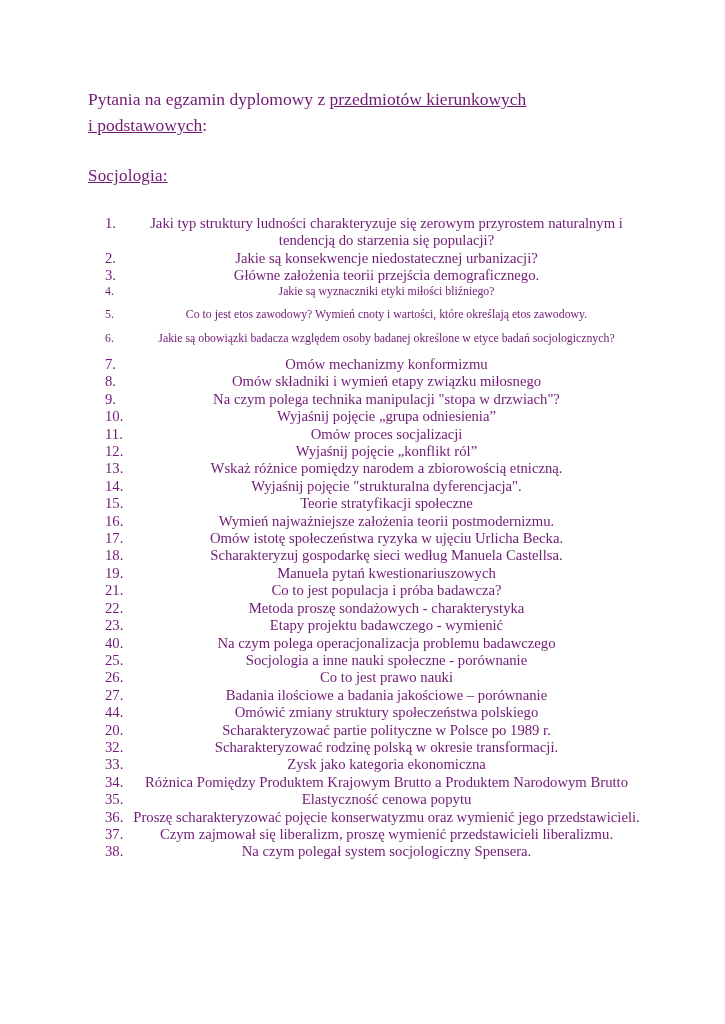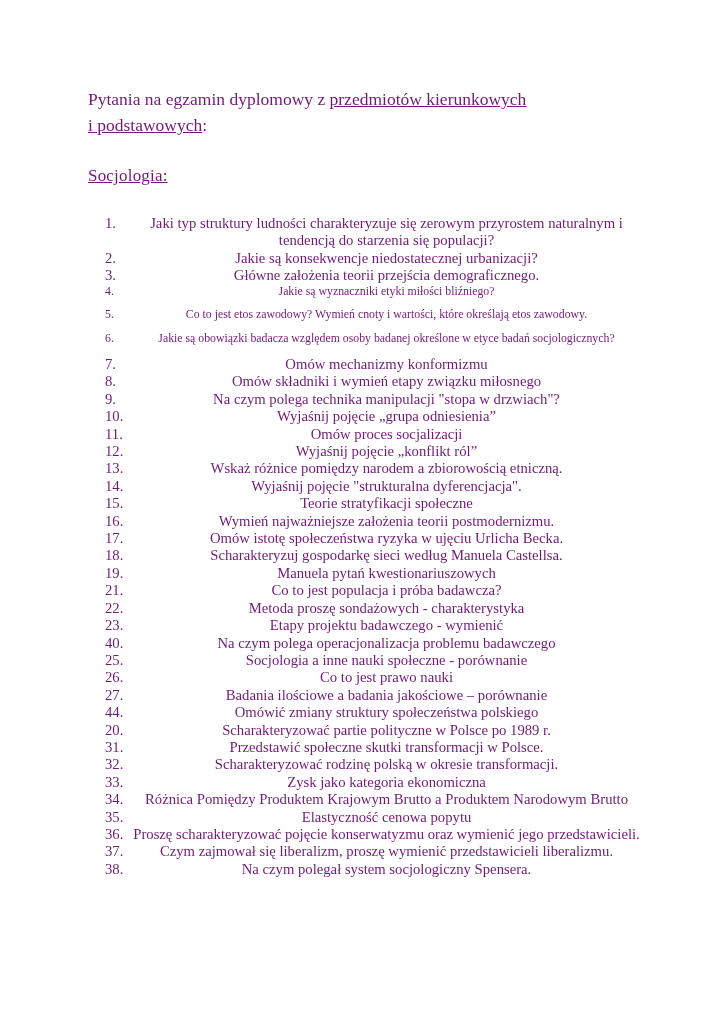--- a/index.html
+++ b/index.html
@@ -207,24 +207,20 @@
     <span class="q-num">44.</span>
     <span class="q-text">Omówić zmiany struktury społeczeństwa polskiego</span>
   </div>
 
 
   <div class="q-item">
     <span class="q-num">20.</span>
     <span class="q-text">Scharakteryzować partie polityczne w Polsce po 1989 r.</span>
   </div>
 
-  <div class="q-item">
-    <span class="q-num">31.</span>
-    <span class="q-text">Przedstawić społeczne skutki transformacji w Polsce.</span>
-  </div>
 
   <div class="q-item">
     <span class="q-num">32.</span>
     <span class="q-text">Scharakteryzować rodzinę polską w okresie transformacji.</span>
   </div>
 
   <div class="q-item">
     <span class="q-num">33.</span>
     <span class="q-text"> Zysk jako kategoria ekonomiczna</span>
   </div>

